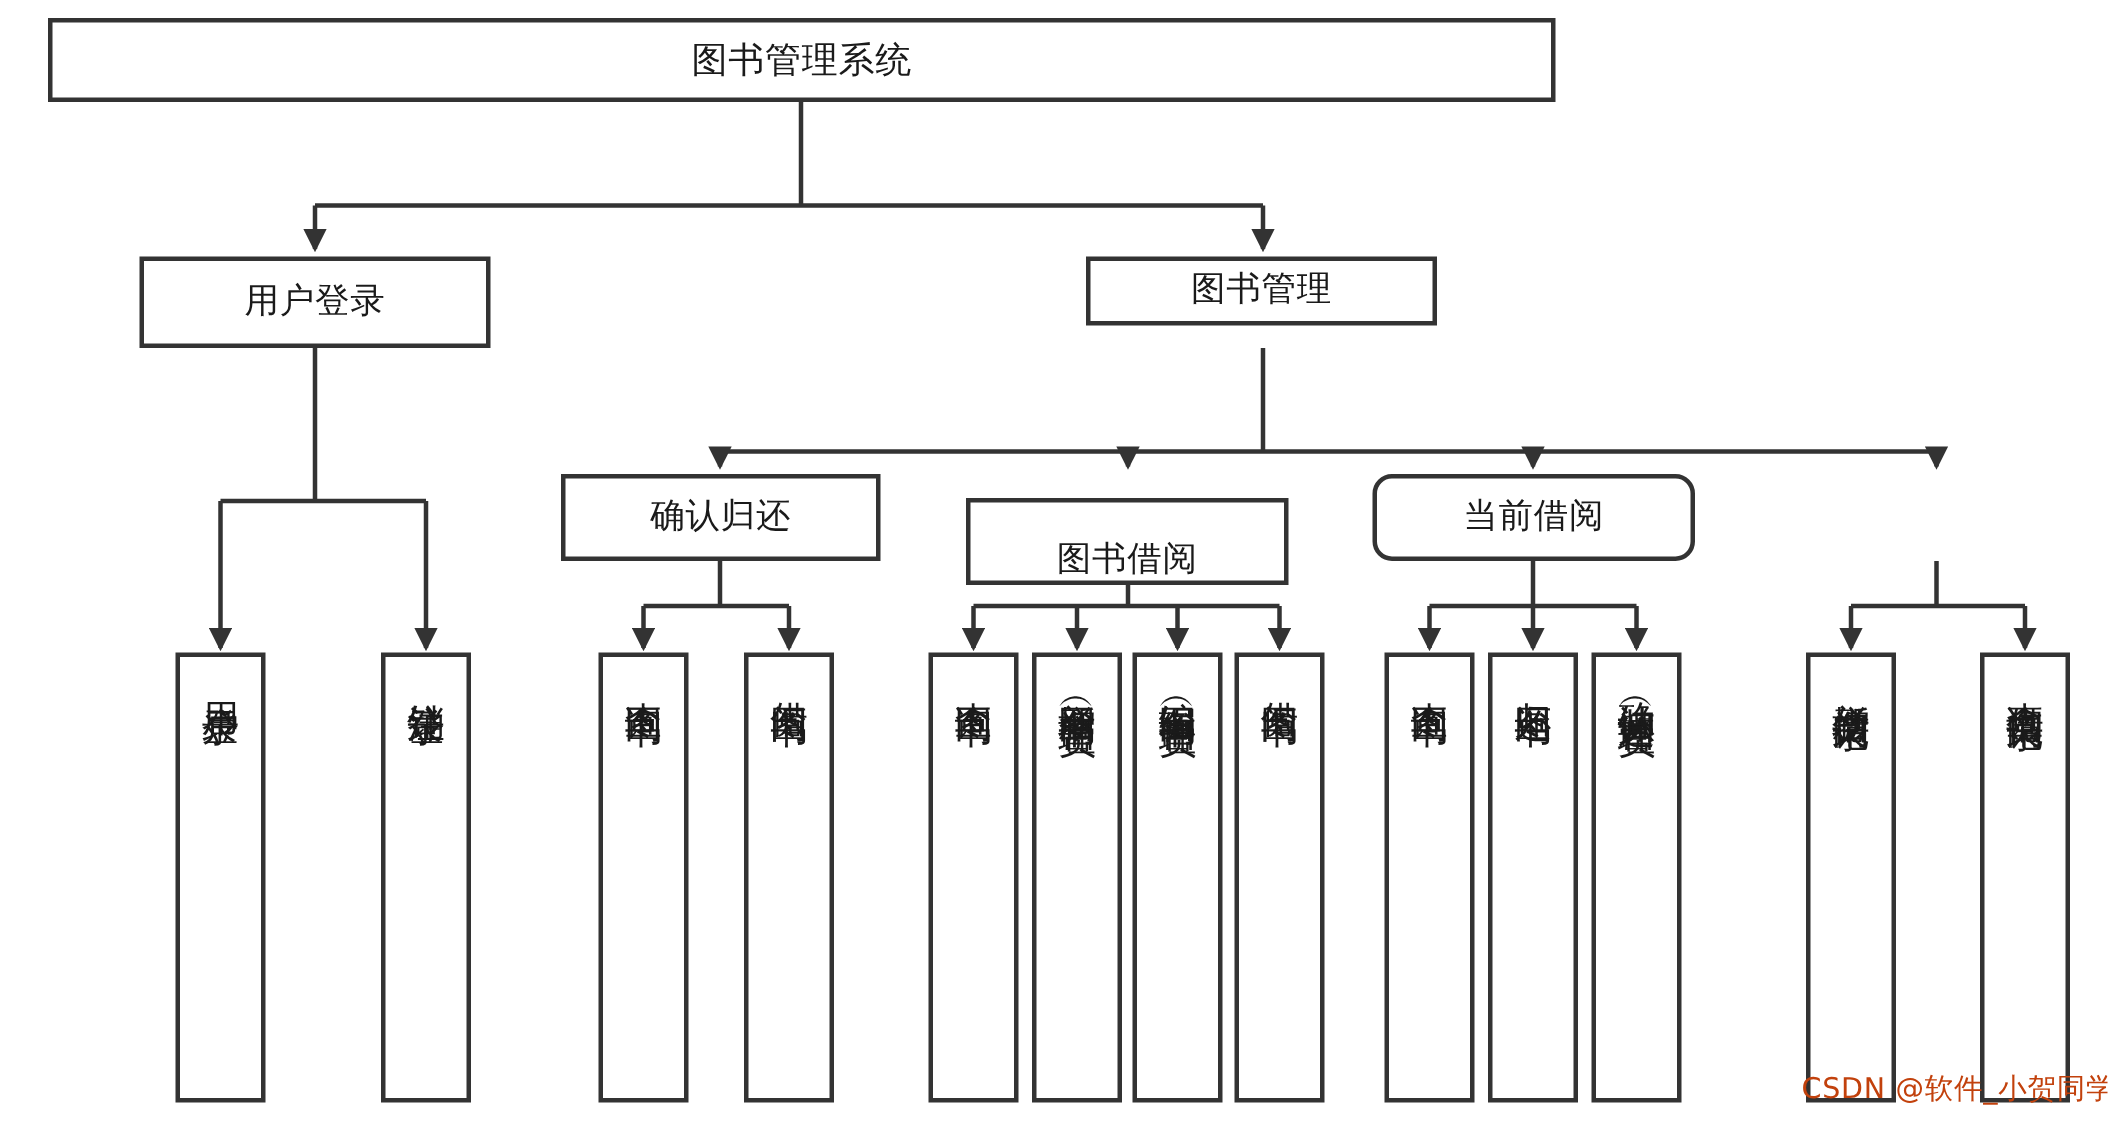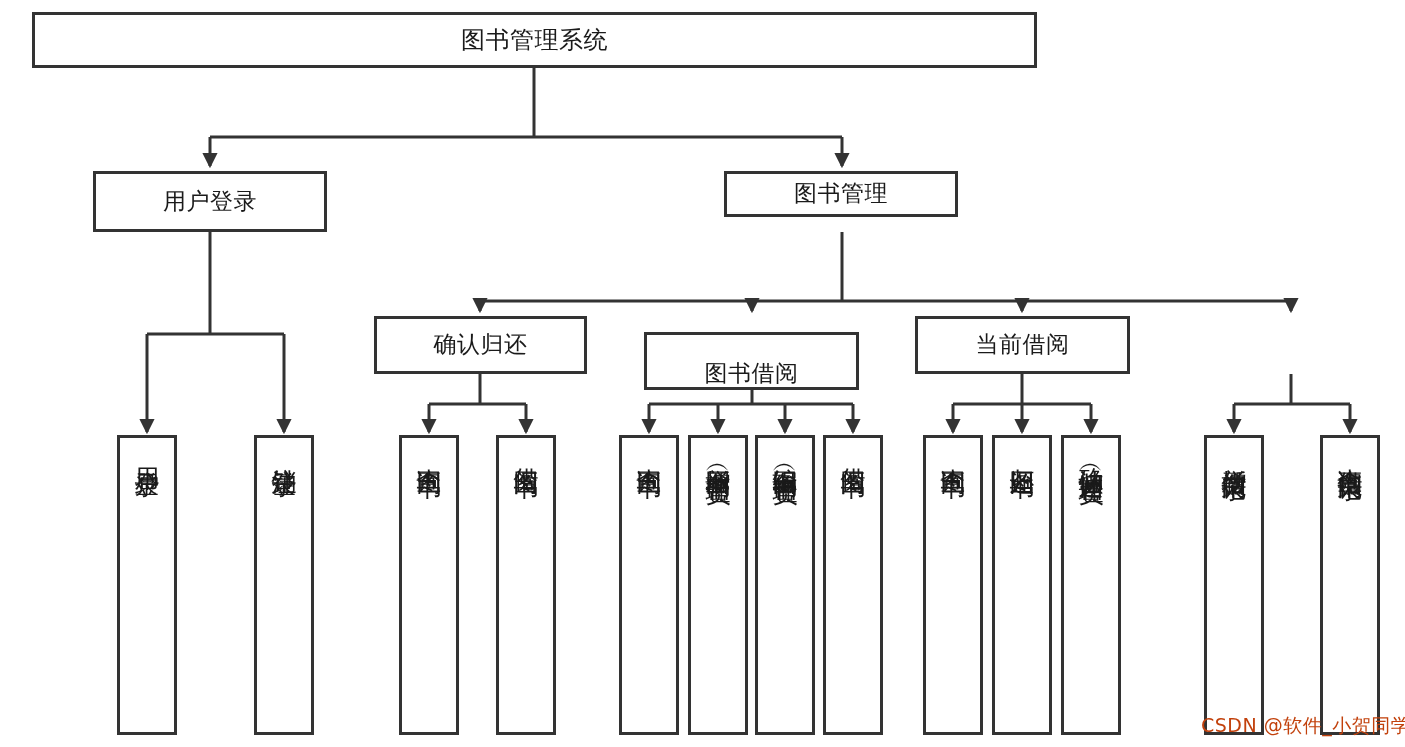--- a/index.html
+++ b/index.html
@@ -132,21 +132,21 @@
   <div class="node h" style="left:712px; top:171px; width:234px; height:46px;">
     <span class="lbl">图书管理</span>
   </div>
 
   <div class="node h" style="left:362px; top:316px; width:213px; height:58px;">
     <span class="lbl">确认归还</span>
   </div>
   <div class="node h" style="left:632px; top:332px; width:215px; height:58px;align-items:flex-end;">
     <span class="lbl">图书借阅</span>
   </div>
-  <div class="node h" style="left:903px; top:316px; width:215px; height:58px;">
+  <div class="node h" style="left:903px; top:316px; width:215px; height:58px;border-radius:13px;">
     <span class="lbl">当前借阅</span>
   </div>
 
   <div class="node v" style="left:105px; top:435px; width:60px; height:300px;">
     <span class="lbl">用户登录</span>
   </div>
   <div class="node v" style="left:242px; top:435px; width:60px; height:300px;">
     <span class="lbl">注销登录</span>
   </div>
 

